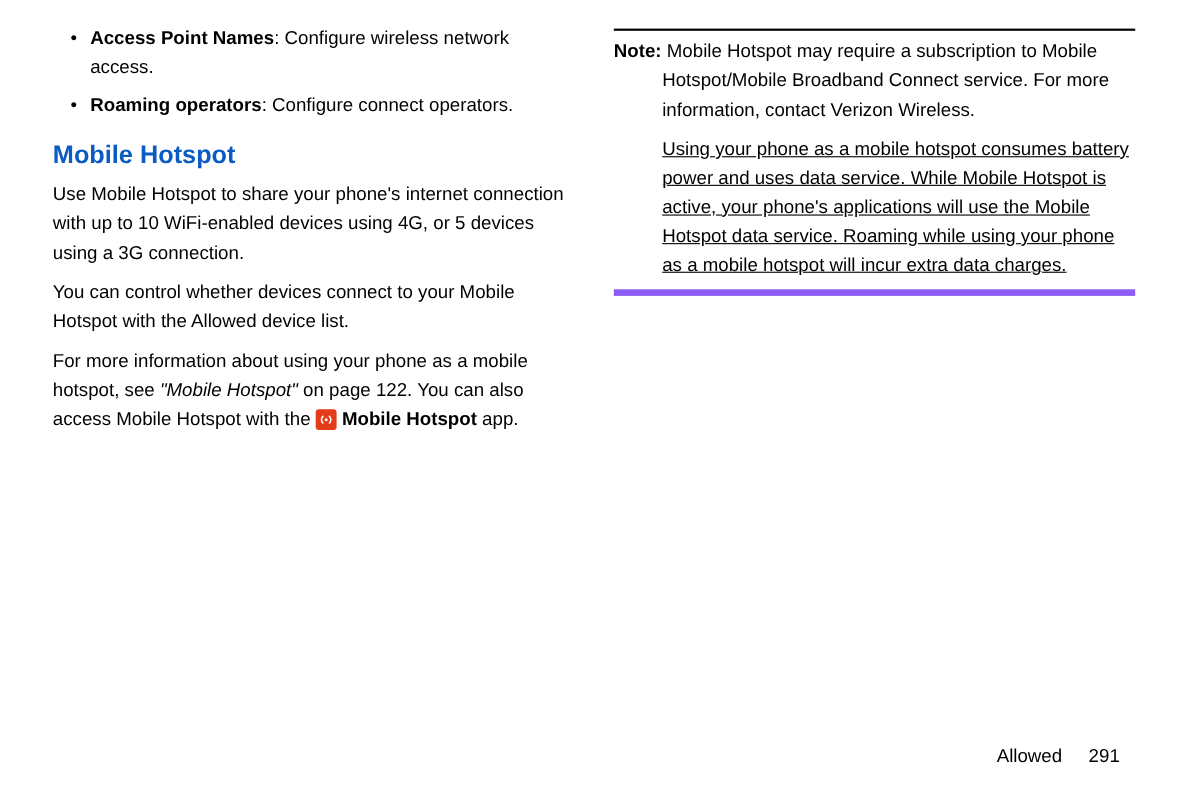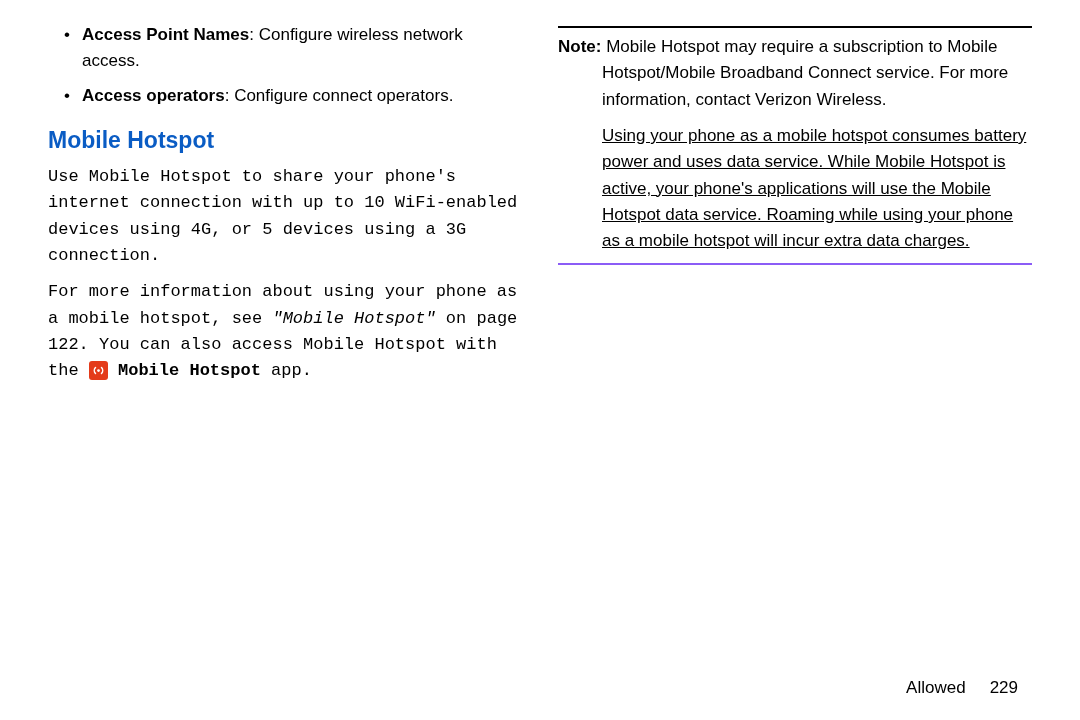--- a/index.html
+++ b/index.html
@@ -41,41 +41,40 @@
     .section-title {
       color: #0a5cc4;
       font-weight: 900;
       font-size: 23px;
       letter-spacing: 0px;
       margin: 18px 0 10px 0;
     }
     .para {
       line-height: 1.55;
       margin: 0 0 10px 0;
-      font-family: Liberation Mono, monospace;
     }
     .bold { font-weight: 700; }
     .italic { font-style: italic; }
     .icon-hotspot {
       display: inline-flex;
       align-items: center;
       justify-content: center;
       width: 19px;
       height: 19px;
       background: #e43b1a;
       border-radius: 3px;
       vertical-align: -3px;
       color: #ffffff;
       font-size: 11px;
       line-height: 19px;
       font-weight: 700;
     }
     .note-box {
       border-top: 2px solid #000;
-      border-bottom: 2px solid #8b5cf6;
+      border-bottom: 6px solid #8b5cf6;
       padding: 6px 0 8px 0;
       margin-top: 4px;
       line-height: 1.55;
     }
     .note-para {
       padding-left: 44px;
       text-indent: -44px;
       margin-bottom: 10px;
     }
     .note-cont {
@@ -94,27 +93,28 @@
 </head>
 <body>
 
 <div class="columns">
   <div class="col">
     <ul class="bullet-list">
       <li class="bullet-item">
         <span class="bold">Access Point Names</span><span>: Configure wireless network access.</span>
       </li>
       <li class="bullet-item">
-        <span class="bold">Access operators</span><span>: Configure connect operators.</span>
+        <span class="bold">Roaming operators</span><span>: Configure connect operators.</span>
       </li>
     </ul>
 
     <h2 class="section-title">Mobile Hotspot</h2>
 
     <p class="para">Use Mobile Hotspot to share your phone's internet connection with up to 10 WiFi-enabled devices using 4G, or 5 devices using a 3G connection.</p>
+    <p class="para">You can control whether devices connect to your Mobile Hotspot with the Allowed device list.</p>
     <p class="para">
       <span>For more information about using your phone as a mobile hotspot, see </span><span class="italic">"Mobile Hotspot"</span><span> on page 122. You can also access Mobile Hotspot with the </span><span class="icon-hotspot">
         <svg width="15" height="15" viewBox="0 0 24 24" fill="none" stroke="white" stroke-width="2.4" stroke-linecap="round">
           <circle cx="12" cy="12" r="2.2" fill="white" stroke="none"></circle>
           <path d="M7.2 16.8 A7 7 0 0 1 7.2 7.2"></path>
           <path d="M16.8 7.2 A7 7 0 0 1 16.8 16.8"></path>
         </svg>
       </span><span> </span><span class="bold">Mobile Hotspot</span><span>  app.</span>
     </p>
   </div>
@@ -123,14 +123,14 @@
     <div class="note-box">
       <p class="note-para">
         <span class="bold">Note:</span><span> Mobile Hotspot may require a subscription to Mobile Hotspot/Mobile Broadband Connect service. For more information, contact Verizon Wireless.</span>
       </p>
       <p class="note-cont">Using your phone as a mobile hotspot consumes battery power and uses data service. While Mobile Hotspot is active, your phone's applications will use the Mobile Hotspot data service. Roaming while using your phone as a mobile hotspot will incur extra data charges.</p>
     </div>
   </div>
 </div>
 
 <div class="footer">
-  <span>Allowed</span><span class="footer-sep"></span><span>229</span>
+  <span>Allowed</span><span class="footer-sep"></span><span>291</span>
 </div>
 
 </body></html>

